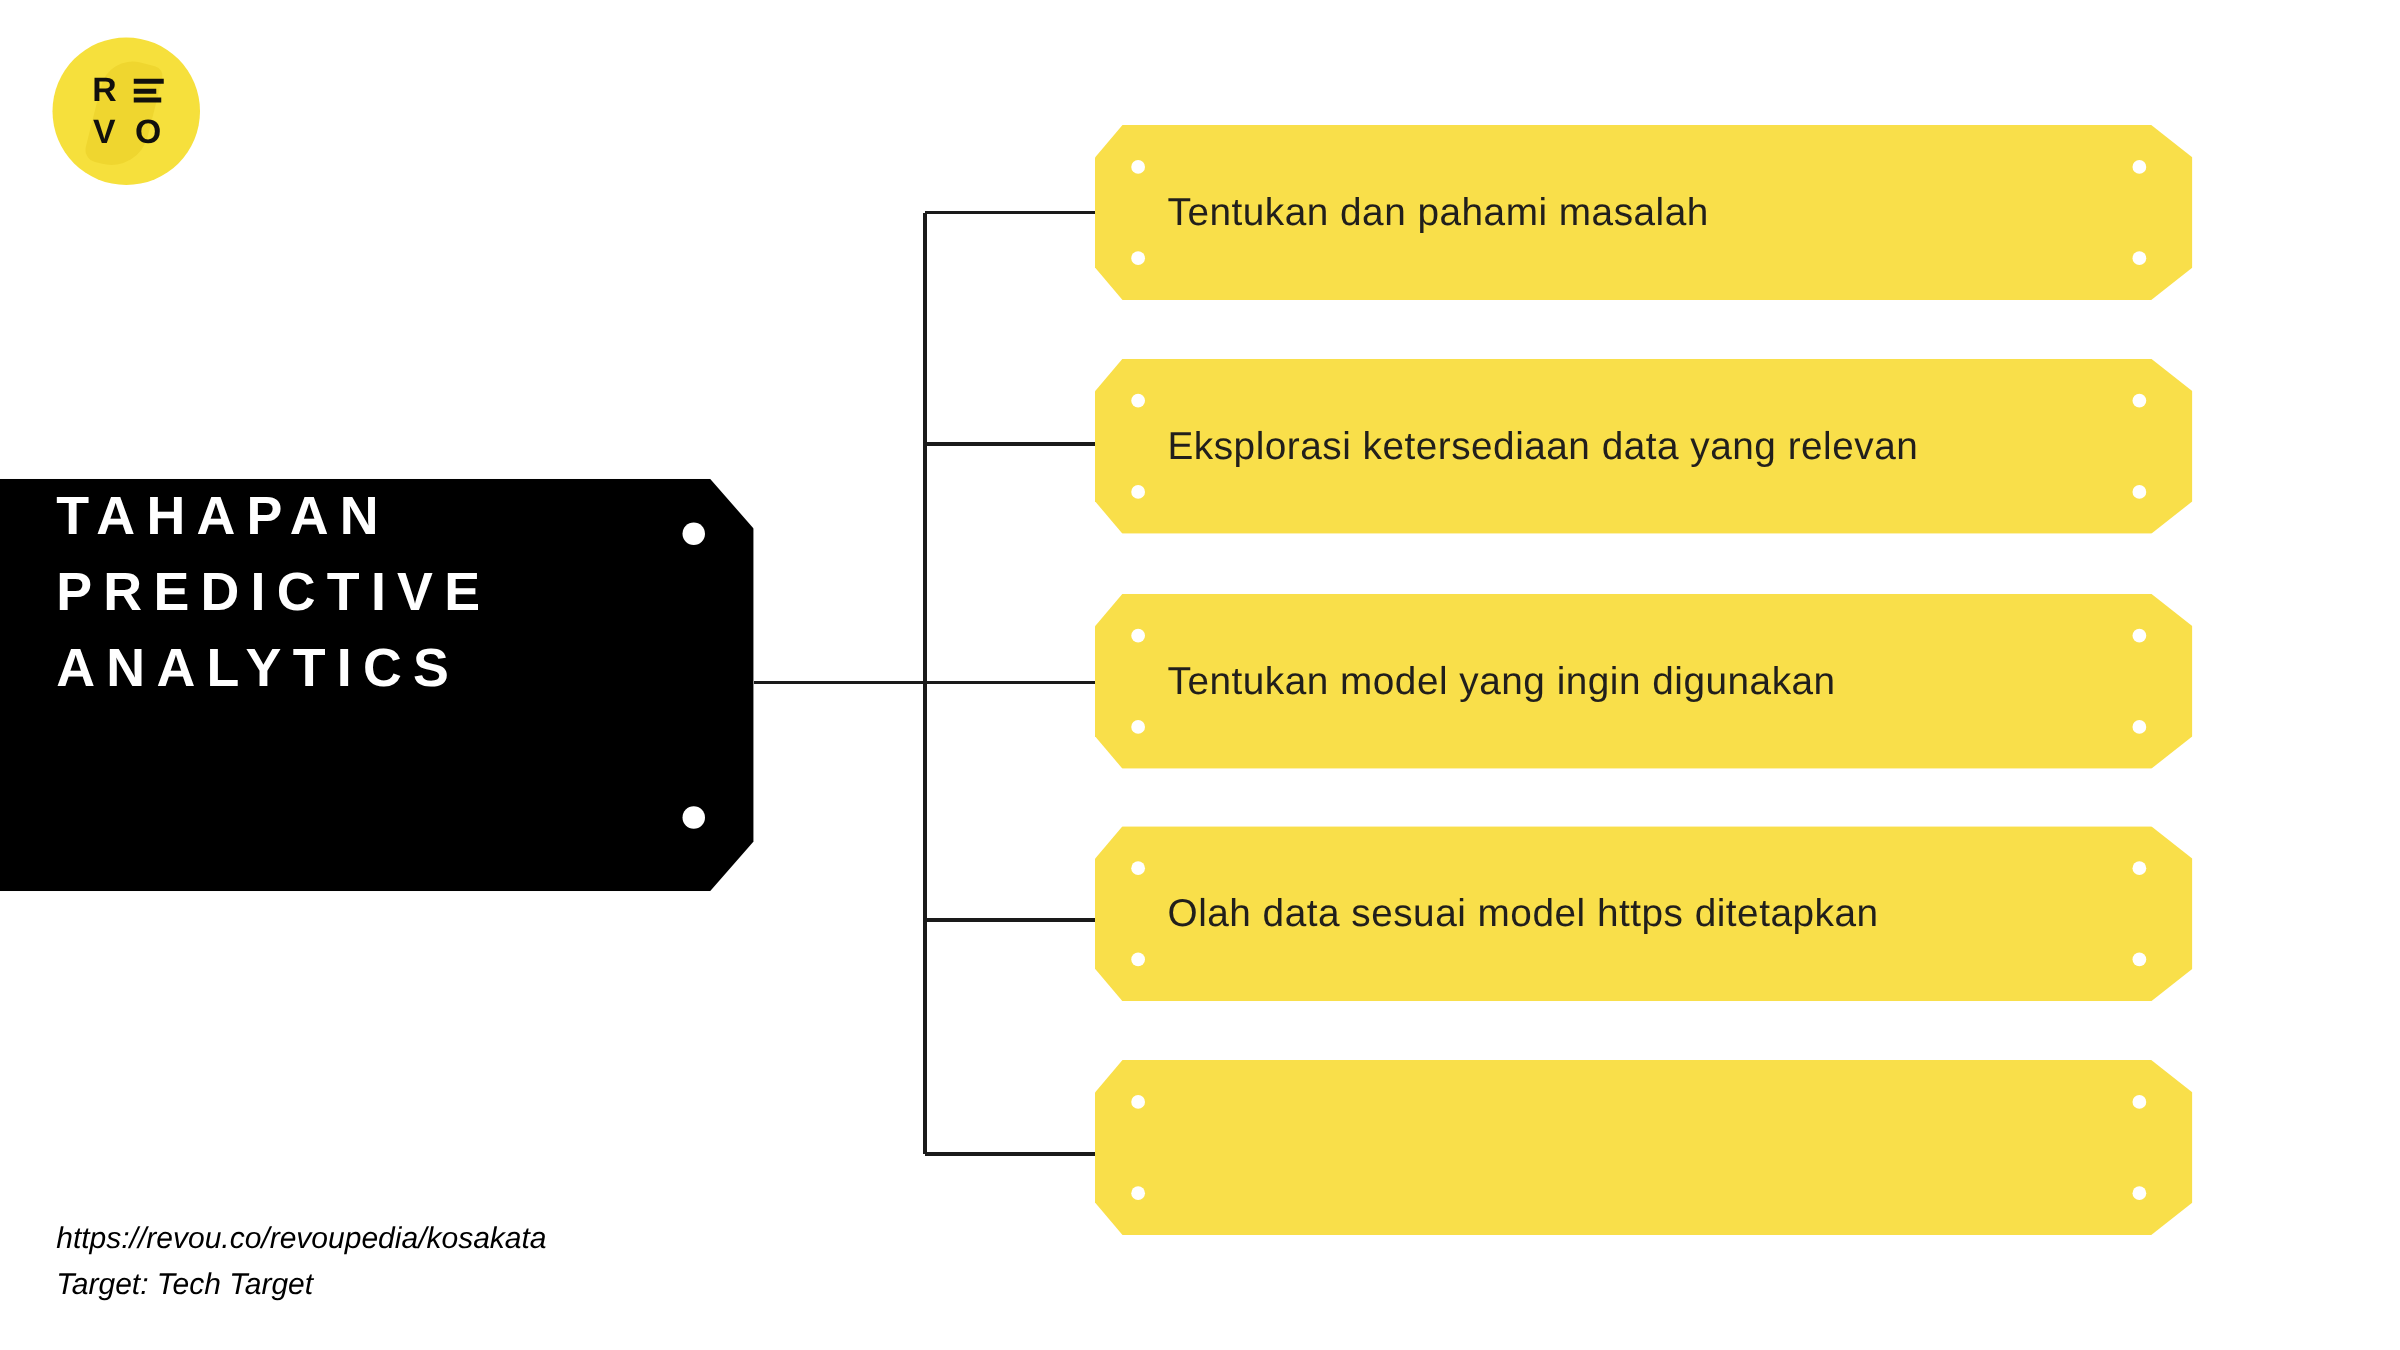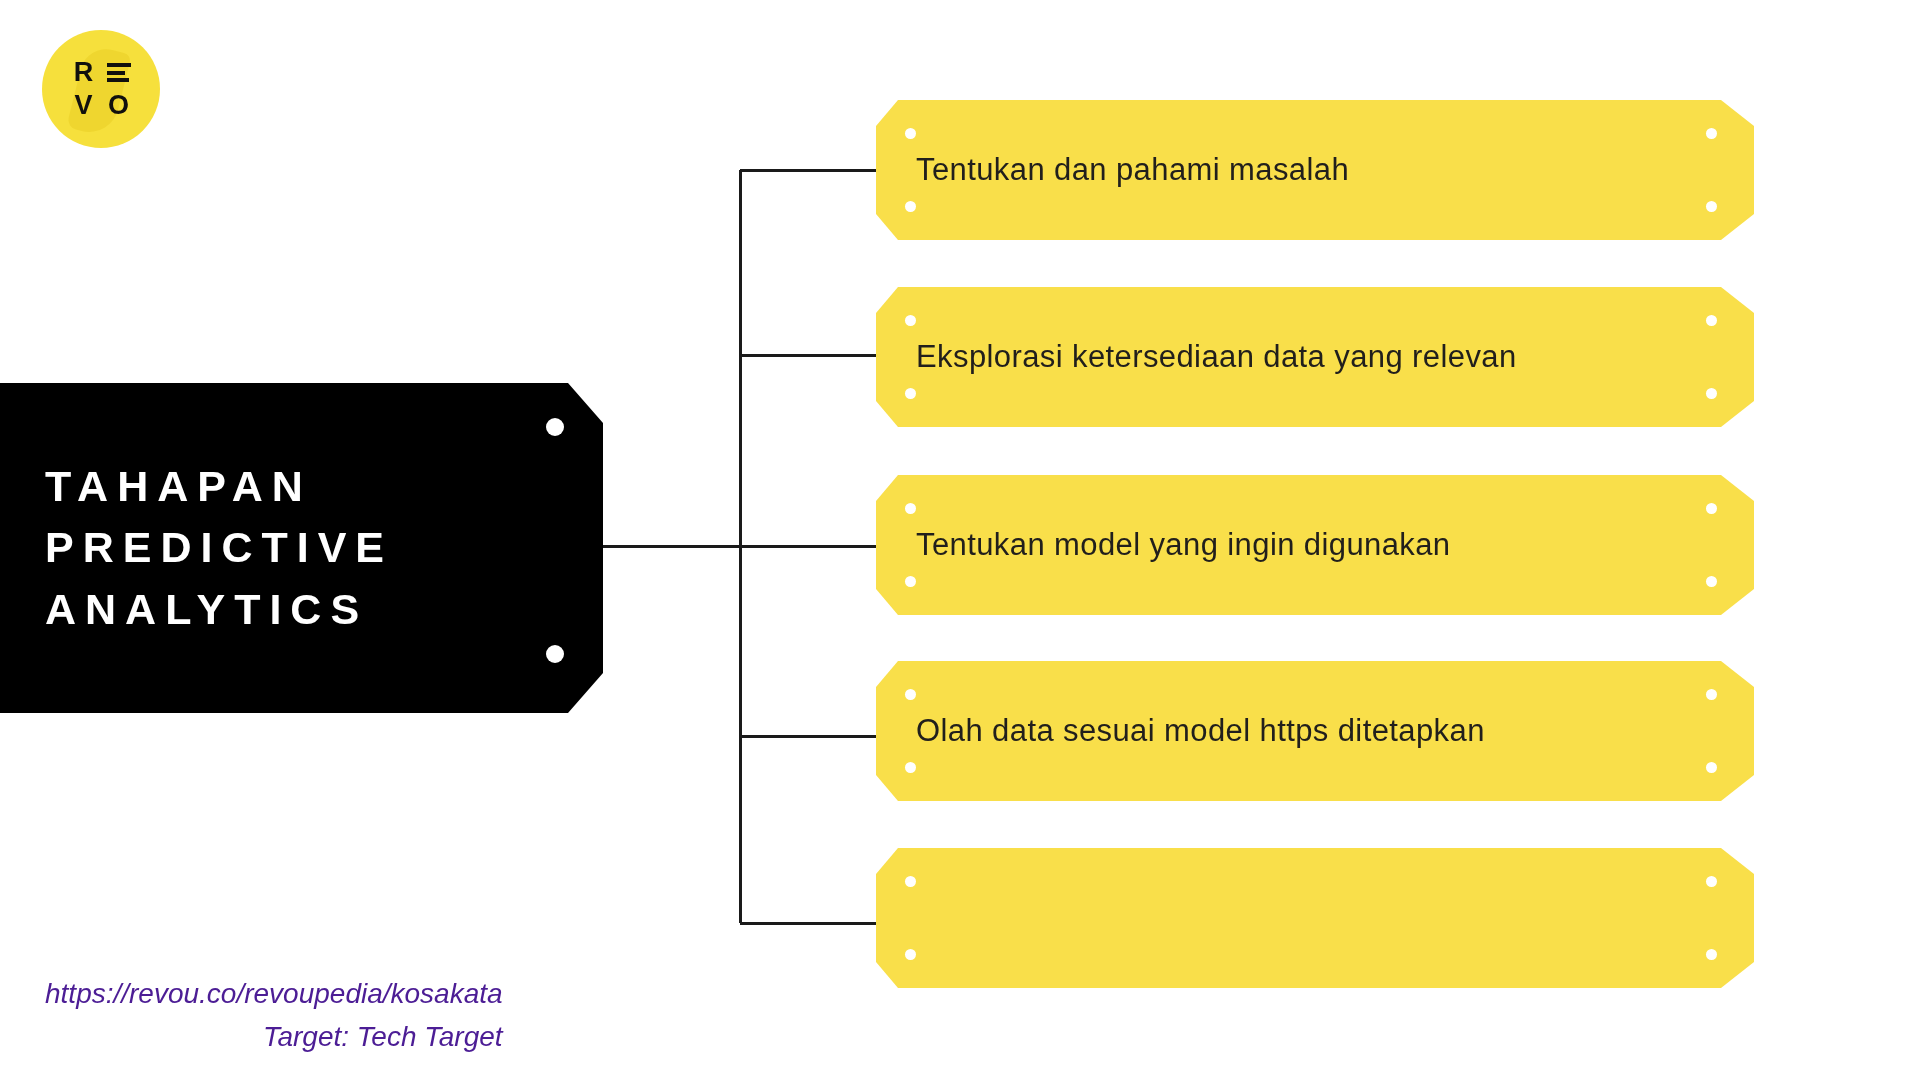--- a/index.html
+++ b/index.html
@@ -66,21 +66,20 @@
     background:#000000;
     clip-path:polygon(
       0 0,
       568px 0,
       603px 40px,
       603px 290px,
       568px 330px,
       0 330px
     );
     display:flex;
-    align-items:center;
   }
   #title-plate .title-text {
     color:#ffffff;
     font-size:43px;
     font-weight:bold;
     letter-spacing:9px;
     line-height:1.42;
     padding-left:45px;
     white-space:pre-line;
     font-family:"Liberation Sans", sans-serif;
@@ -114,45 +113,44 @@
       0 114px,
       0 26px
     );
     display:flex;
     align-items:center;
   }
   .card-label {
     font-size:31px;
     color:#211f1c;
     letter-spacing:0.4px;
-    padding-left:40px;
+    padding-left:58px;
     font-family:"Liberation Sans", sans-serif;
     white-space:nowrap;
   }
   .card-dot {
     position:absolute;
     width:11px; height:11px;
     border-radius:50%;
     background:#ffffff;
   }
   .card-dot.tl { left:29px;  top:28px; }
   .card-dot.bl { left:29px;  top:101px; }
   .card-dot.tr { left:830px; top:28px; }
   .card-dot.br { left:830px; top:101px; }
 
   
   #footer {
     position:absolute;
     left:45px; top:972px;
-    color:#4c1d95;
-    font-size:28px;
+    color:#000000;
+    font-size:24px;
     font-style:italic;
     line-height:1.55;
     font-family:"Liberation Sans", sans-serif;
-    text-align:right;
   }
   #footer div { white-space:nowrap; }
 </style>
 </head>
 <body>
 
 <div id="stage">
 
   <div id="logo">
     <div class="disc"></div>

